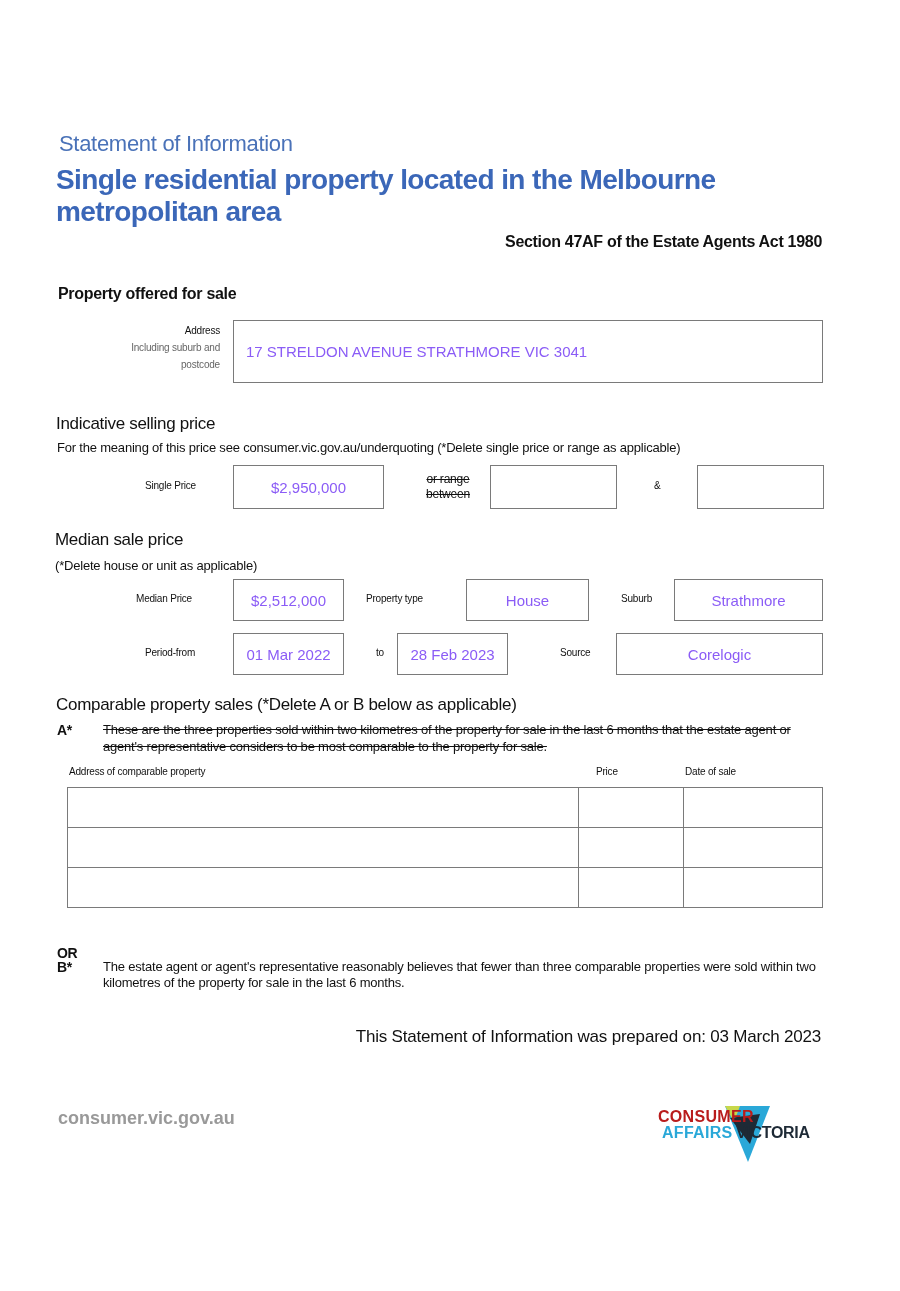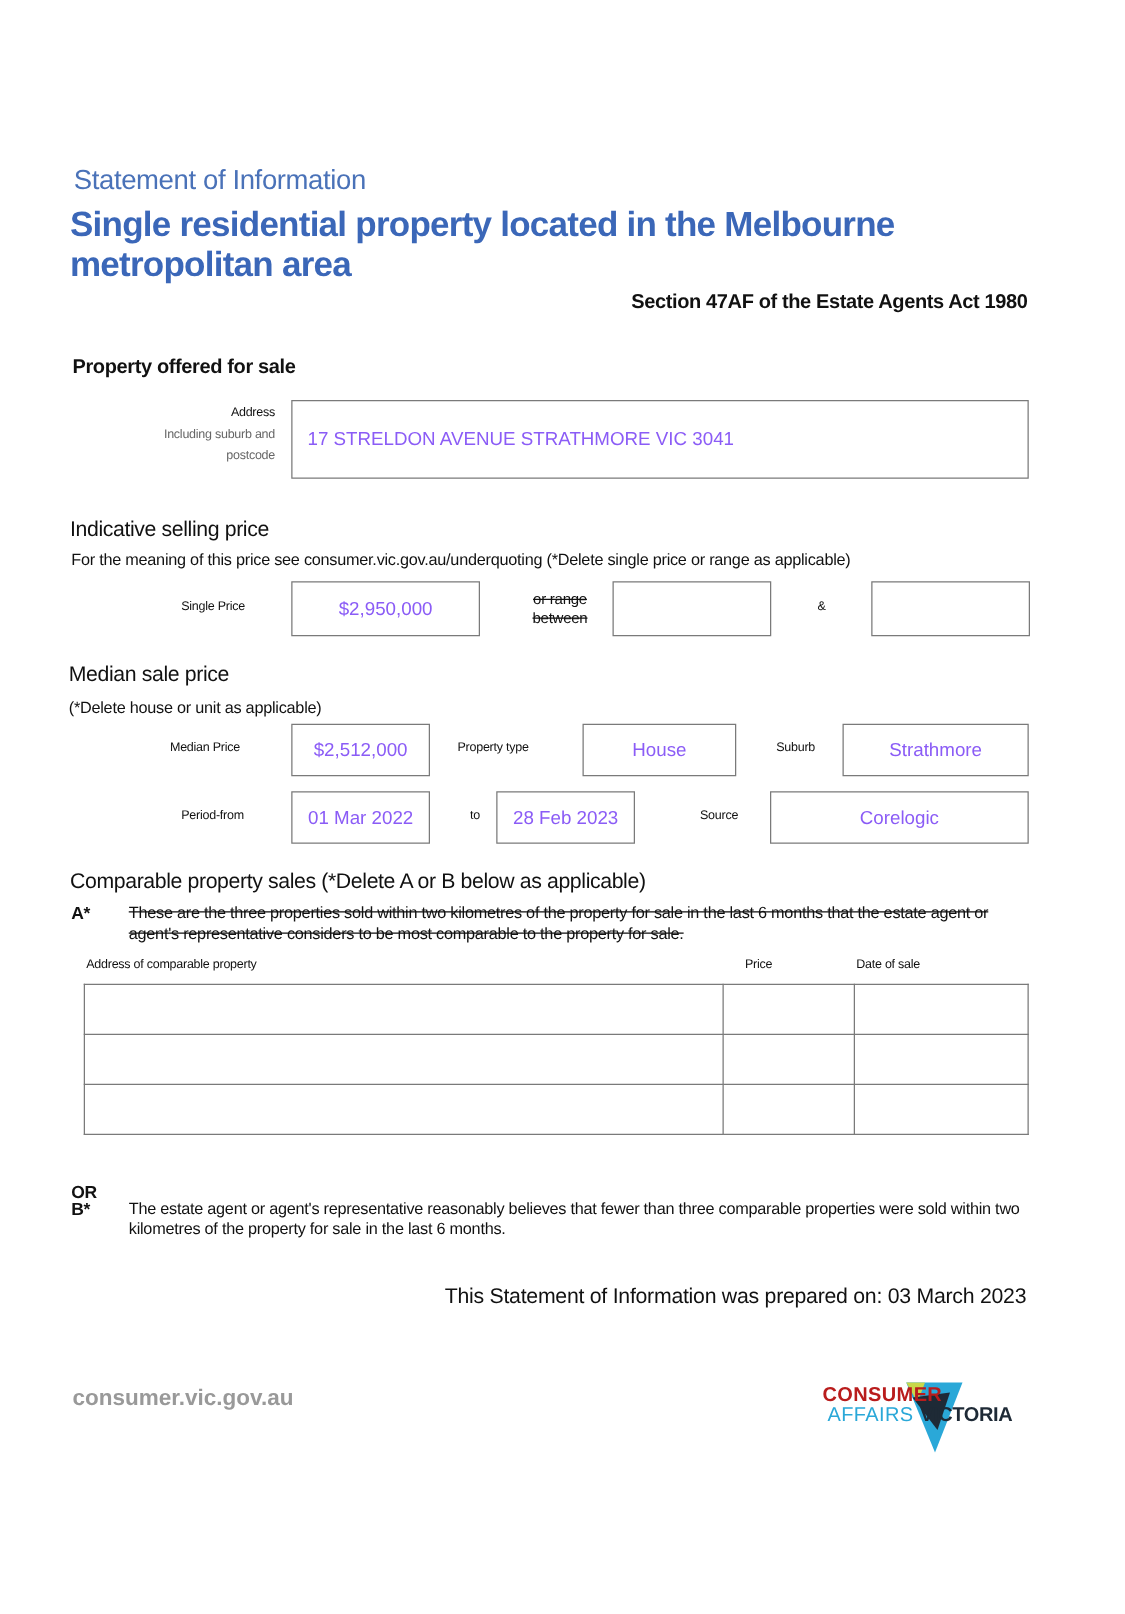--- a/index.html
+++ b/index.html
@@ -103,15 +103,15 @@
 
 <div class="abs footer-url">consumer.vic.gov.au</div>
 
 <div class="abs logo">
   <svg width="210" height="62" viewBox="0 0 210 62">
     <polygon points="105,2 150,2 128,58" fill="#2aa8d8"></polygon>
     <polygon points="105,2 120,2 114,18" fill="#c8d84a"></polygon>
     <polygon points="110,14 140,10 130,40" fill="#1e2a36"></polygon>
   </svg>
   <div class="abs" style="left:2px; top:4px; font-size:16px; font-weight:bold; color:#b91c1c; letter-spacing:0.3px;margin-left:36px;">CONSUMER</div>
-  <div class="abs" style="left:42px; top:20px; font-size:16px; font-weight:normal; color:#2aa8d8; letter-spacing:0.3px;">AFFAIRS</div>
+  <div class="abs" style="left:42px; top:20px; font-size:16px; font-weight:bold; color:#2aa8d8; letter-spacing:0.3px;">AFFAIRS</div>
   <div class="abs" style="left:116px; top:20px; font-size:16px; font-weight:bold; color:#1e2a36; letter-spacing:-0.3px;">VICTORIA</div>
 </div>
 
 </body></html>

